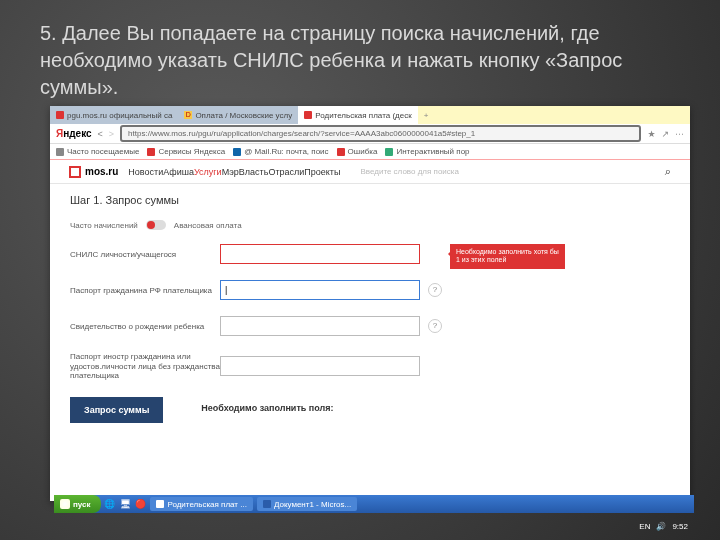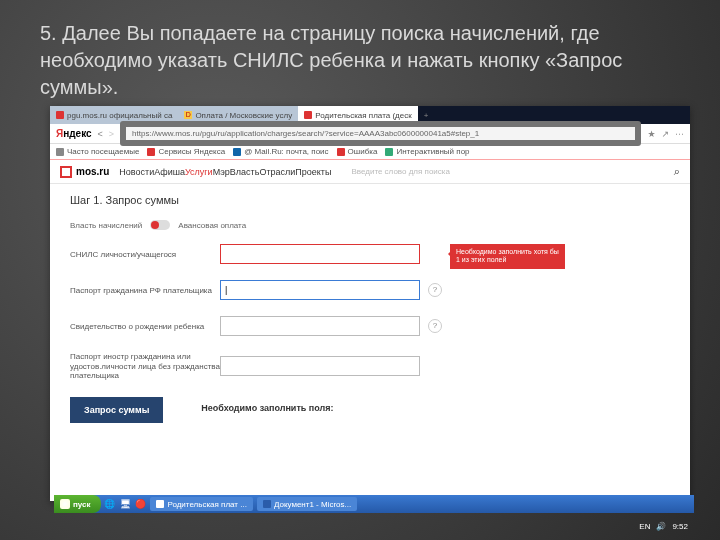--- a/index.html
+++ b/index.html
@@ -1,37 +1,37 @@
 <!DOCTYPE html>
 <html><head>
 <meta charset="utf-8">
 <style>
   * { box-sizing: border-box; margin: 0; padding: 0; font-family: Arial, sans-serif; }
   body { width: 720px; height: 540px; background: radial-gradient(circle at 30% 30%, #5a5a5a, #2a2a2a); overflow: hidden; }
   .slide { width: 720px; height: 540px; position: relative; }
   .caption { color: #d9d9d9; font-size: 20px; line-height: 1.35; padding: 20px 40px 10px 40px; }
   .browser { position: absolute; left: 50px; top: 106px; width: 640px; height: 395px; background: #fff; box-shadow: 0 2px 8px rgba(0,0,0,.4); font-size: 9px; }
-  .tabs { display: flex; background: #0f172a; height: 18px; align-items: center; }
+  .tabs { display: flex; background: #fef9c3; height: 18px; align-items: center; }
   .tab { display: flex; align-items: center; padding: 0 6px; height: 18px; font-size: 8px; color: #444; }
   .tab.inactive { background: #b8c6d6; }
   .tab.active { background: #fff; align-items: center; }
   .tab-ico { width: 8px; height: 8px; margin-right: 3px; }
   .tab-ico.red { background: #d33; border-radius: 1px; }
   .tab-ico.yellow { background: #f7c948; color:#b00; text-align:center; line-height:8px; font-size:7px; }
   .tab-ico.green { background: #d33; border-radius: 1px; }
   .addr { display: flex; align-items: center; background: #fff; border-bottom: 1px solid #ddd; height: 20px; padding: 0 6px; gap: 6px; }
   .yandex { font-weight: bold; font-size: 10px; }
   .yandex .y { color:#d33; }
-  .url { flex: 1; background: #f4f4f4; border: 6px solid #737373; border-radius: 3px; padding: 2px 6px; font-size: 8px; color: #666; }
+  .url { flex: 1; background: #f4f4f4; border: 2px solid #737373; border-radius: 3px; padding: 2px 6px; font-size: 8px; color: #666; }
   .toolbar-icons { display: flex; gap: 6px; }
   .toolbar-icons span { font-size: 9px; color:#888; }
   .bookmarks { display: flex; align-items: center; gap: 8px; background: #fff; border-bottom: 1px solid #fca5a5; height: 16px; padding: 0 6px; font-size: 8px; color: #555; }
   .bm-item { display: flex; align-items: center; gap: 3px; }
   .bm-ico { width: 8px; height: 8px; border-radius: 1px; }
-  .site-header { display: flex; align-items: center; height: 24px; border-bottom: 1px solid #e5e5e5; padding: 0 10px; gap: 10px; }
+  .site-header { display: flex; align-items: center; height: 24px; border-bottom: 1px solid #e5e5e5; padding: 0 19px; gap: 10px; }
   .logo { display: flex; align-items: center; gap: 4px; font-size: 10px; font-weight: bold; }
   .logo-sq { width: 12px; height: 12px; border: 2px solid #d33; }
   .nav { display: flex; gap: 0; font-size: 9px; color: #333; }
   .nav span.active { color: #d33; }
   .search { flex: 1; color: #bbb; font-size: 8px; padding-left: 10px; }
   .search-btn { font-size: 11px; color: #333; }
   .content { padding: 10px 20px; }
   .step-title { font-size: 11px; font-weight: normal; color: #333; margin-bottom: 14px; }
   .toggle-row { display: flex; align-items: center; gap: 8px; font-size: 8px; color: #666; margin-bottom: 14px; }
   .toggle { width: 20px; height: 10px; background: #ddd; border-radius: 5px; position: relative; }
@@ -130,21 +130,21 @@
         <span>Проекты</span>
       </div>
       <div class="search">Введите слово для поиска</div>
       <div class="search-btn">⌕</div>
     </div>
 
     <div class="content">
       <div class="step-title">Шаг 1. Запрос суммы</div>
 
       <div class="toggle-row">
-        <span>Власть начислений</span>
+        <span>Часто начислений</span>
         <div class="toggle">
             <div class="toggle-knob"></div>
           </div>
         <span>Авансовая оплата</span>
       </div>
 
       <div class="form-row">
         <div class="form-label">СНИЛС личности/учащегося</div>
         <input class="form-input error" style="">
         <div class="err-tip">Необходимо заполнить хотя бы 1 из этих полей</div>

